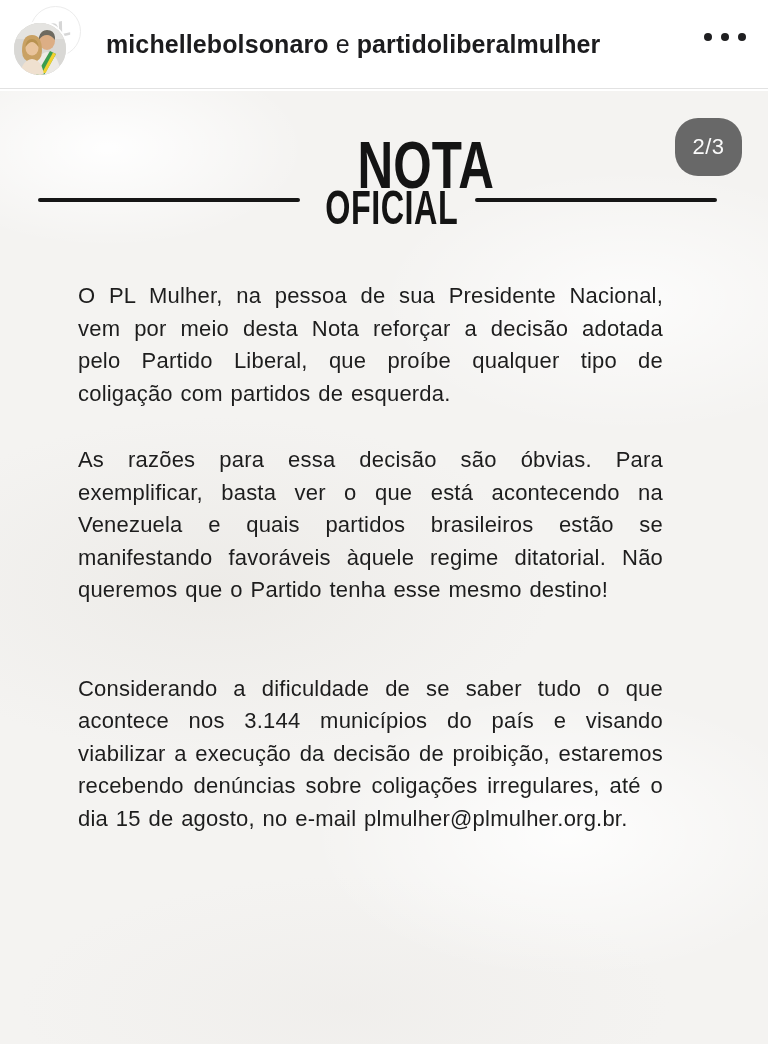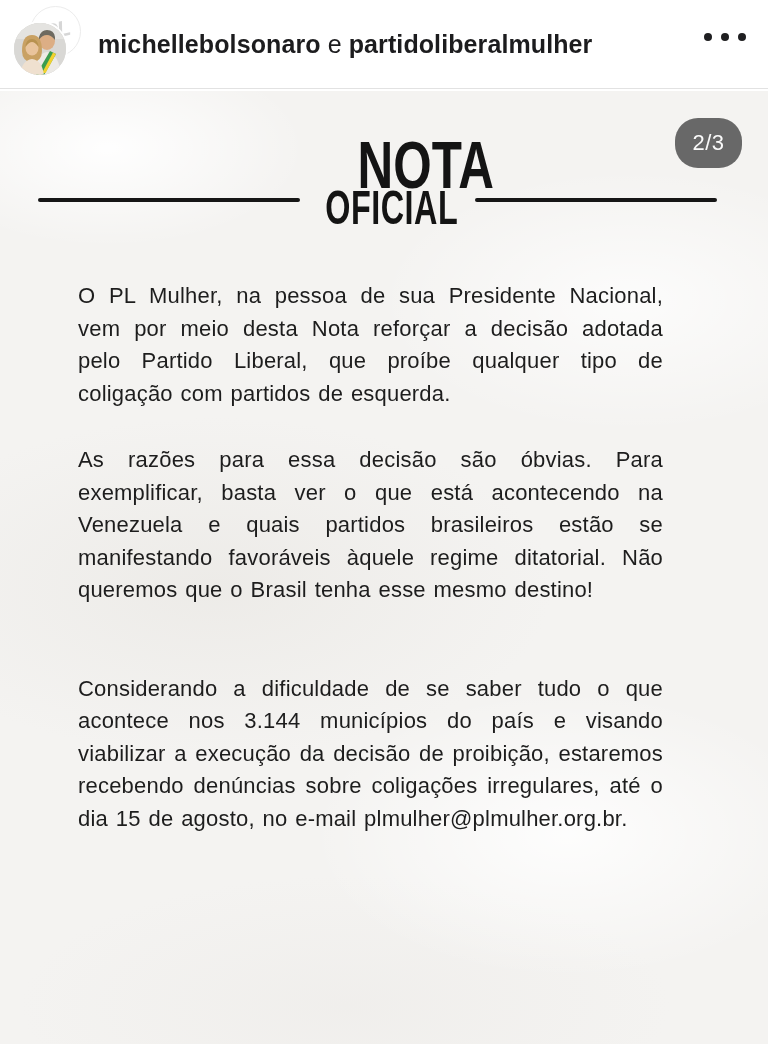--- a/index.html
+++ b/index.html
@@ -55,21 +55,21 @@
   .avatar-front {
     position: absolute;
     left: 6px; top: 16px;
     width: 56px; height: 56px;
     border-radius: 50%;
     border: 2px solid #ffffff;
     overflow: hidden;
     background: #d8d7d4;
   }
   .username {
-    margin-left: 8px;
+    margin-left: 16px;
     font-size: 25px;
     color: #1c1c1e;
     letter-spacing: 0.1px;
     white-space: nowrap;
     cursor: pointer;
   }
   .username .uname { font-weight: 700; }
   .username .connector { font-weight: 400; }
   .more-options {
     position: absolute;
@@ -103,21 +103,21 @@
       radial-gradient(ellipse 500px 200px at 45% 96%, rgba(236,234,231,0.5), rgba(236,234,231,0) 65%),
       #f4f3f1;
     overflow: hidden;
   }
 
   .page-badge {
     position: absolute;
     top: 27px;
     right: 26px;
     min-width: 67px;
-    height: 50px;
+    height: 58px;
     border-radius: 23px;
     background: rgba(84, 84, 84, 0.88);
     color: #fafafa;
     font-size: 22px;
     letter-spacing: 0.5px;
     display: flex;
     align-items: center;
     justify-content: center;
   }
 
@@ -232,19 +232,19 @@
       <span>NOTA</span>
     </div>
     <div class="title-line2">
       <span>OFICIAL</span>
     </div>
     <div class="title-rule left"></div>
     <div class="title-rule right"></div>
 
     <div class="note-body">
       <p class="p1">O PL Mulher, na pessoa de sua Presidente Nacional, vem por meio desta Nota reforçar a decisão adotada pelo Partido Liberal, que proíbe qualquer tipo de coligação com partidos de esquerda.</p>
-      <p class="p2">As razões para essa decisão são óbvias. Para exemplificar, basta ver o que está acontecendo na Venezuela e quais partidos brasileiros estão se manifestando favoráveis àquele regime ditatorial. Não queremos que o Brasil tenha esse mesmo destino!</p>
+      <p class="p2">As razões para essa decisão são óbvias. Para exemplificar, basta ver o que está acontecendo na Venezuela e quais partidos brasileiros estão se manifestando favoráveis àquele regime ditatorial. Não queremos que o Partido tenha esse mesmo destino!</p>
       <p class="p3">Considerando a dificuldade de se saber tudo o que acontece nos 3.144 municípios do país e visando viabilizar a execução da decisão de proibição, estaremos recebendo denúncias sobre coligações irregulares, até o dia 15 de agosto, no e-mail plmulher@plmulher.org.br.</p>
     </div>
 
   </div>
 
 </div>
 
 </body></html>

